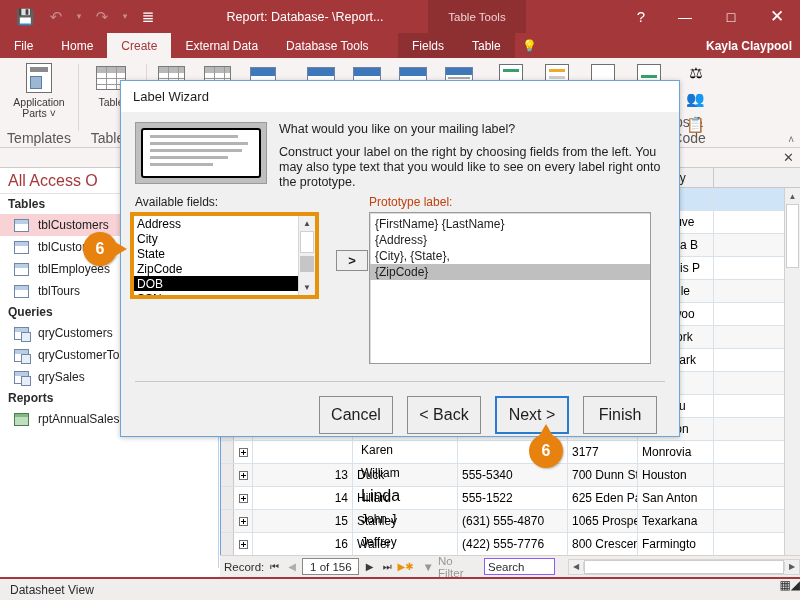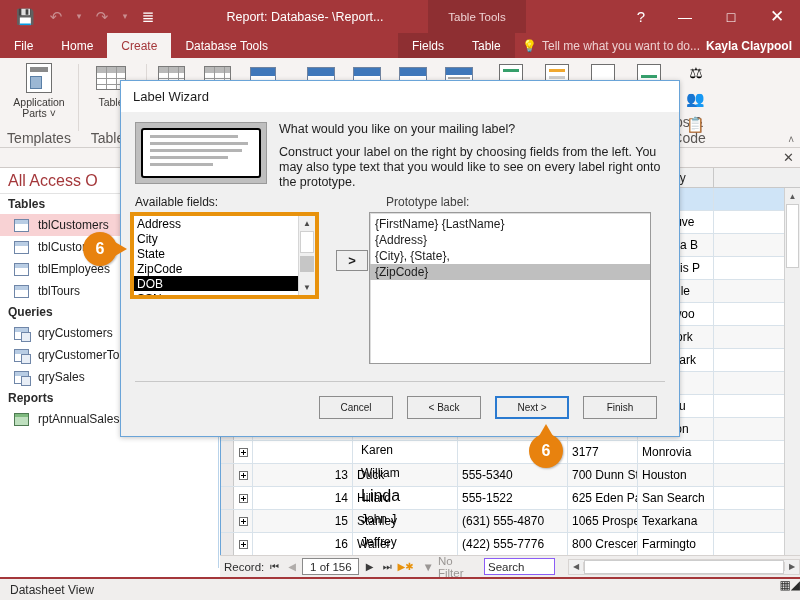--- a/index.html
+++ b/index.html
@@ -213,21 +213,21 @@
   .preview {
     position: absolute; left: 14px; top: 10px; width: 132px; height: 62px;
     background: #bfbfbf; border: 1px solid #9a9a9a; padding: 5px;
   }
   .preview .card { width: 100%; height: 100%; background: #ffffff; border: 2px solid #000; border-radius: 3px; padding: 5px 7px; }
   .preview .ln { height: 3px; background: #b4b4b4; margin-bottom: 4px; }
   .dlg-q { position: absolute; left: 158px; top: 10px; right: 14px; font-size: 12.5px; color: #1d1d1d; }
   .dlg-p { position: absolute; left: 158px; top: 33px; right: 14px; font-size: 12.5px; color: #1d1d1d; line-height: 15px; }
 
   .lbl-avail { position: absolute; left: 14px; top: 83px; font-size: 12px; color: #1d1d1d; }
-  .lbl-proto { position: absolute; left: 248px; top: 83px; font-size: 12px; color: #404040; margin-left: 17px; }
+  .lbl-proto { position: absolute; left: 248px; top: 83px; font-size: 12px; color: #c2410c; }
 
   .fieldbox {
     position: absolute; left: 9px; top: 100px; width: 189px; height: 87px;
     border: 4px solid #e8920c; background: #ffffff;
   }
   .fieldlist { position: absolute; left: 0; top: 0; right: 17px; bottom: 0; overflow: hidden; background: #fff; }
   .fitem { height: 15px; font-size: 12px; padding-left: 3px; color: #000; display: flex; align-items: center; }
   .fitem.sel { background: #000000; color: #ffffff; }
   .flistscroll { position: absolute; right: 0; top: 0; bottom: 0; width: 17px; background: #f0f0f0; border-left: 1px solid #d6d6d6; }
   .flistscroll .a { height: 15px; display:flex; align-items:center; justify-content:center; font-size:8px; color:#4a4a4a; }
@@ -245,22 +245,22 @@
     position: absolute; left: 248px; top: 100px; width: 282px; height: 152px;
     border: 1px solid #9a9a9a; background: #ffffff; padding: 3px 0 0 0;
     box-shadow: inset 1px 1px 0 #dcdcdc;
   }
   .pline { height: 16px; font-size: 12px; padding-left: 5px; display: flex; align-items: center; color: #1d1d1d; }
   .pline.sel { background: #bfbfbf; }
 
   .dlg-rule { position: absolute; left: 14px; right: 14px; top: 269px; height: 1px; background: #c8c8c8; }
   .dlg-btns { position: absolute; left: 0; right: 0; top: 284px; display: flex; justify-content: flex-end; padding-right: 22px; gap: 14px; }
   .dbtn {
-    width: 74px; height: 23px; border: 1px solid #8c8c8c; background: #efefef;
-    display: flex; align-items: center; justify-content: center; font-size: 10px; color: #1d1d1d;
+    width: 74px; height: 38px; border: 1px solid #8c8c8c; background: #efefef;
+    display: flex; align-items: center; justify-content: center; font-size: 16px; color: #1d1d1d;
   }
   .dbtn.def { border: 2px solid #2a7ad0; }
 
   
   .callout {
     position: absolute; width: 34px; height: 34px; border-radius: 50%;
     background: #e8820e; color: #ffffff; font-size: 16px; font-weight: bold;
     display: flex; align-items: center; justify-content: center;
     box-shadow: 1px 1px 2px rgba(0,0,0,.25);
   }
@@ -294,29 +294,29 @@
       <div>□</div>
       <div class="close">✕</div>
     </div>
   </div>
 
   <div class="tabbar">
     <div class="tabs">
       <div class="tab">File</div>
       <div class="tab">Home</div>
       <div class="tab active">Create</div>
+      <div class="tab">External Data</div>
       <div class="tab">Database Tools</div>
     </div>
     <div class="tabs-ctx">
       <div class="tab">Fields</div>
       <div class="tab">Table</div>
     </div>
     <div class="tellme">
       <span class="bulb">💡</span>
-      <span>Tell me what you want to do...</span>
     </div>
     <div class="account">Kayla Claypool</div>
   </div>
 
   <div class="ribbon">
 
     <div class="rgroup" style="left:0; width:78px;">
       <div class="bigbtn" style="left:2px;">
         <div class="ricon">
             <div class="ic-doc"></div>
@@ -621,21 +621,21 @@
       </div>
       <div class="drow">
         <div class="dsel"></div>
         <div class="dexp">
             <span class="plus"></span>
           </div>
         <div class="cell num" style="width:100px;">14</div>
         <div class="cell" style="width:105px;">Hillard</div>
         <div class="cell" style="width:110px;">555-1522</div>
         <div class="cell" style="width:70px;">625 Eden Park</div>
-        <div class="cell" style="width:76px;">San Search</div>
+        <div class="cell" style="width:76px;">San Anton</div>
       </div>
       <div class="drow alt">
         <div class="dsel"></div>
         <div class="dexp">
             <span class="plus"></span>
           </div>
         <div class="cell num" style="width:100px;">15</div>
         <div class="cell" style="width:105px;">Stanley</div>
         <div class="cell" style="width:110px;">(631) 555-4870</div>
         <div class="cell" style="width:70px;">1065 Prospect</div>

